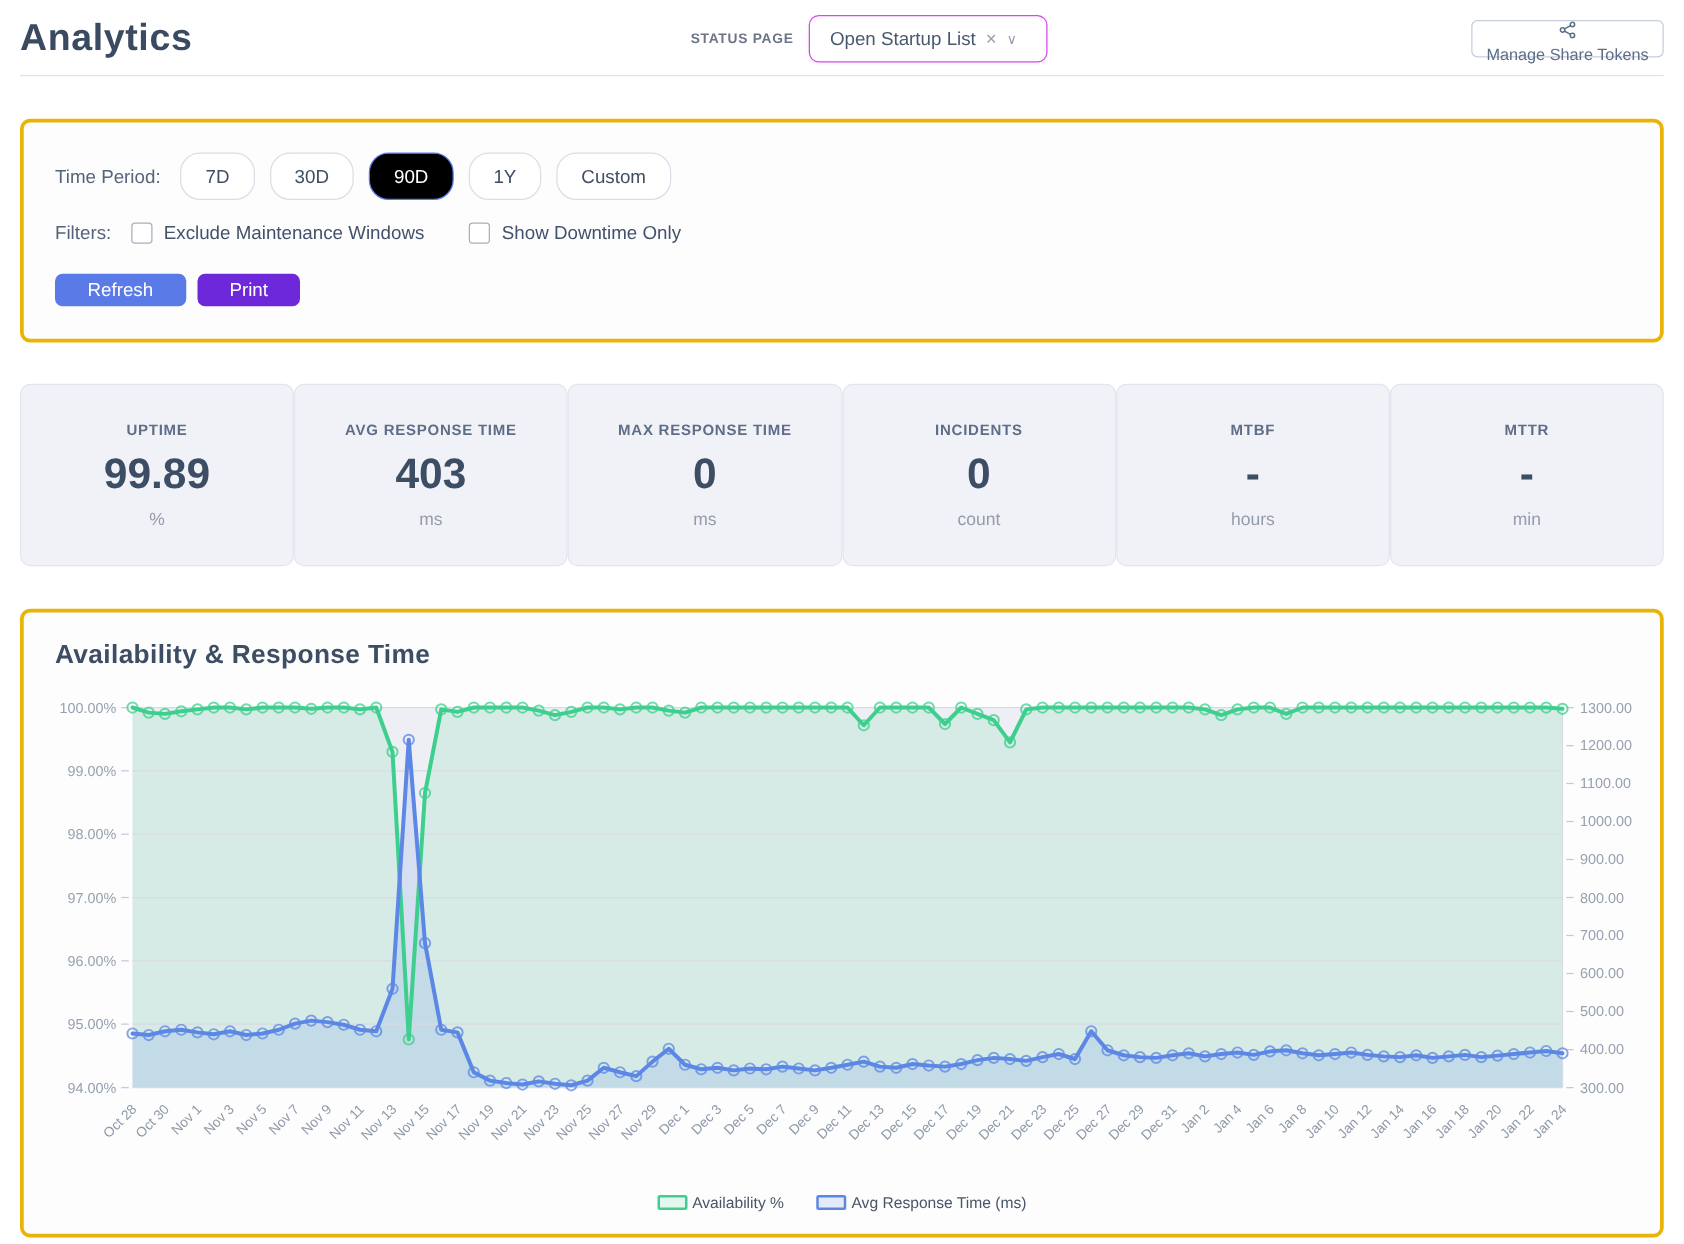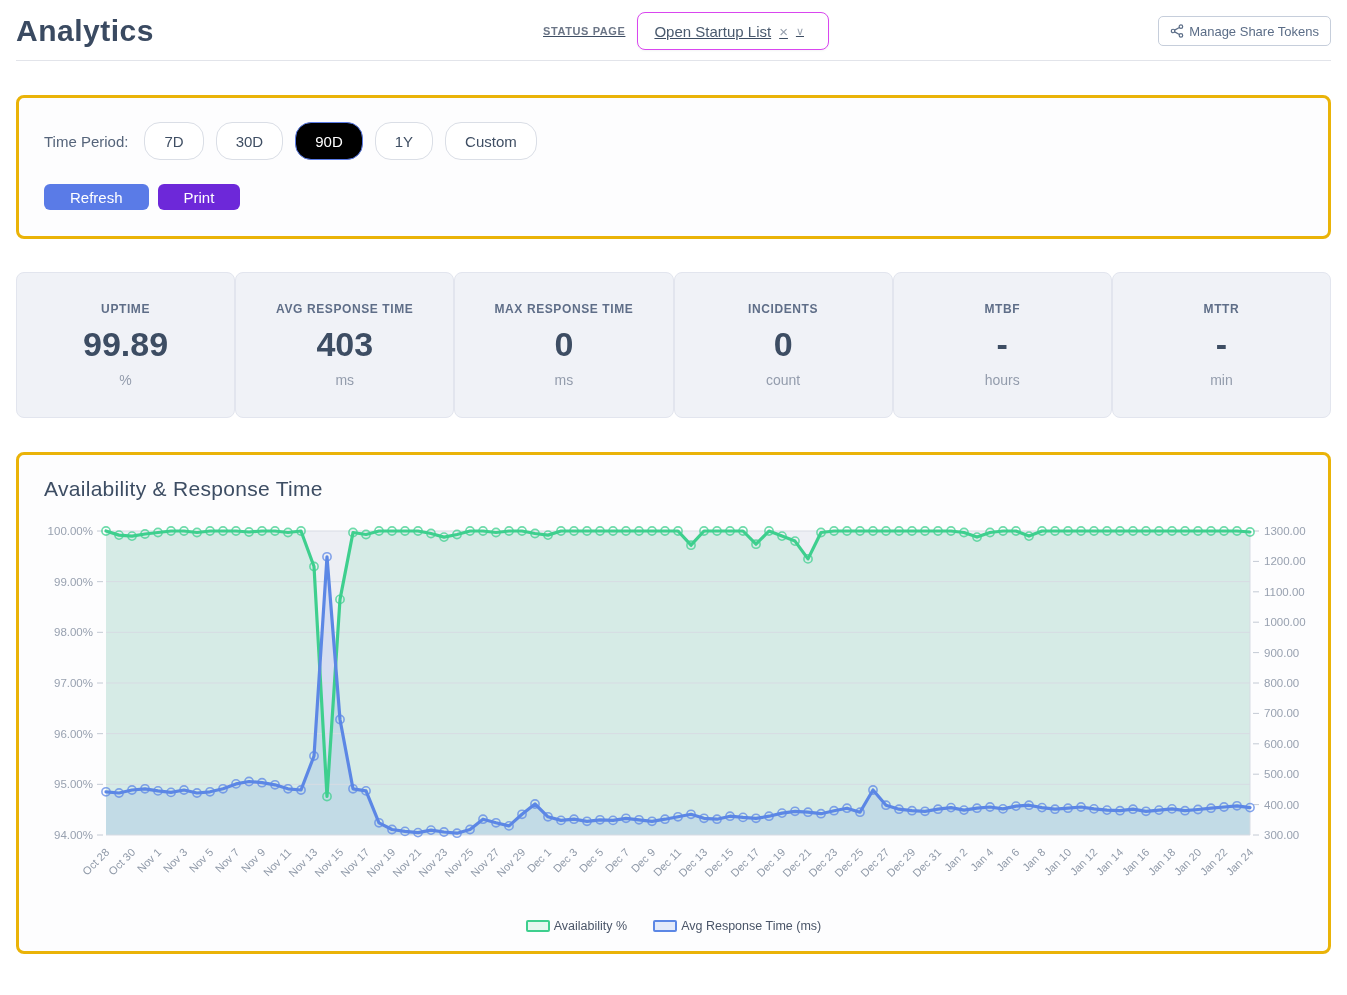--- a/index.html
+++ b/index.html
@@ -2,27 +2,27 @@
 <html><head>
 <meta charset="utf-8">
 <style>
   * { margin:0; padding:0; box-sizing:border-box; }
   html,body { background:#ffffff; font-family:"Liberation Sans","DejaVu Sans",sans-serif; color:#3d4d63; }
   body { width:1347px; min-height:995px; padding:0 16px 20px; }
 
   
   .header { display:flex; align-items:center; height:54px; padding-top:8px; }
   .app-title { font-size:30px; font-weight:bold; color:#3a4a61; letter-spacing:.5px; }
-  .header-center { display:flex; align-items:center; gap:12px; margin:0 auto; padding-left:60px;text-decoration:underline; }
+  .header-center { display:flex; align-items:center; gap:12px; margin:0 auto; padding-left:60px; }
   .sp-label { font-size:11px; font-weight:bold; color:#6b7586; letter-spacing:.6px; }
   .sp-select { display:flex; align-items:center; gap:8px; background:#fff; border:1px solid #d946ef; border-radius:8px; height:38px; padding:0 24px 0 16px; box-shadow:0 1px 2px rgba(40,50,70,.05); cursor:pointer; }
   .sp-select .value { font-size:15px; color:#4a5a6e; }
   .sp-clear { color:#97a0ae; font-size:15px; line-height:1; cursor:pointer; }
   .sp-chevron { color:#97a0ae; font-size:11px; }
-  .manage-btn { display:flex; align-items:center; gap:5px; background:#fff; border:1px solid #c6cedb; border-radius:5px; height:30px; padding:0 11px; font-size:13px; color:#5b6d87; cursor:pointer; }
+  .manage-btn { display:flex; align-items:center; gap:5px; background:#fff; border:1px solid #c6cedb; border-radius:5px; height:30px; padding:0 11px; font-size:13px; color:#5b6d87; cursor:pointer;flex-direction:column; }
   .manage-btn svg { display:block; }
   .header-rule { border:none; border-top:1px solid #e2e4ea; margin-top:6px; }
 
   
   .panel { border:3px solid #eab308; border-radius:8px; background:#fdfdfe; }
   .filter-panel { margin-top:34px; padding:24px 25px 26px; }
   .frow { display:flex; align-items:center; }
   .frow + .frow { margin-top:18px; }
   .frow-label { font-size:15px; color:#55647a; margin-right:16px; }
   .period-group { display:flex; gap:12px; }
@@ -38,21 +38,21 @@
 
   
   .stats-row { display:flex; gap:0; margin-top:33px; }
   .stat-card { flex:1; height:146px; background:#f0f2f7; border:1px solid #e2e5ee; border-radius:8px; display:flex; flex-direction:column; align-items:center; justify-content:center; }
   .stat-label { font-size:12px; font-weight:bold; letter-spacing:.6px; color:#5f6e88; }
   .stat-value { font-size:34px; font-weight:bold; color:#3d4d63; margin:9px 0 8px; }
   .stat-unit { font-size:14px; color:#939cac; }
 
   
   .chart-panel { margin-top:34px; padding:22px 25px 18px; }
-  .chart-title { font-size:21px; font-weight:normal; color:#3d4d63; letter-spacing:.3px; margin-bottom:16px; }
+  .chart-title { font-size:21px; font-weight:bold; color:#3d4d63; letter-spacing:.3px; margin-bottom:16px; }
   .chart-wrap { width:100%;text-align:right; }
   svg text { font-family:"Liberation Sans","DejaVu Sans",sans-serif; }
   .legend { display:flex; justify-content:center; gap:26px; margin-top:4px; }
   .legend-item { display:flex; align-items:center; gap:4px; }
   .legend-swatch { width:24px; height:12px; border-radius:2px; border:2.5px solid #888; }
   .legend-label { font-size:12.5px; color:#4a5568; }
 </style>
 </head>
 <body>
 
@@ -84,20 +84,31 @@
 <div class="panel filter-panel">
   <div class="frow">
     <span class="frow-label">Time Period:</span>
     <div class="period-group">
       <button class="pbtn">7D</button>
       <button class="pbtn">30D</button>
       <button class="pbtn active">90D</button>
       <button class="pbtn">1Y</button>
       <button class="pbtn">Custom</button>
     </div>
+  </div>
+  <div class="frow">
+    <span class="frow-label">Filters:</span>
+    <span class="chk-item">
+      <span class="chk-box"></span>
+      <span class="chk-label">Exclude Maintenance Windows</span>
+    </span>
+    <span class="chk-item">
+      <span class="chk-box"></span>
+      <span class="chk-label">Show Downtime Only</span>
+    </span>
   </div>
   <div class="action-row">
     <button class="abtn refresh">Refresh</button>
     <button class="abtn print">Print</button>
   </div>
 </div>
 
 <div class="stats-row">
   <div class="stat-card">
     <div class="stat-label">UPTIME</div>

